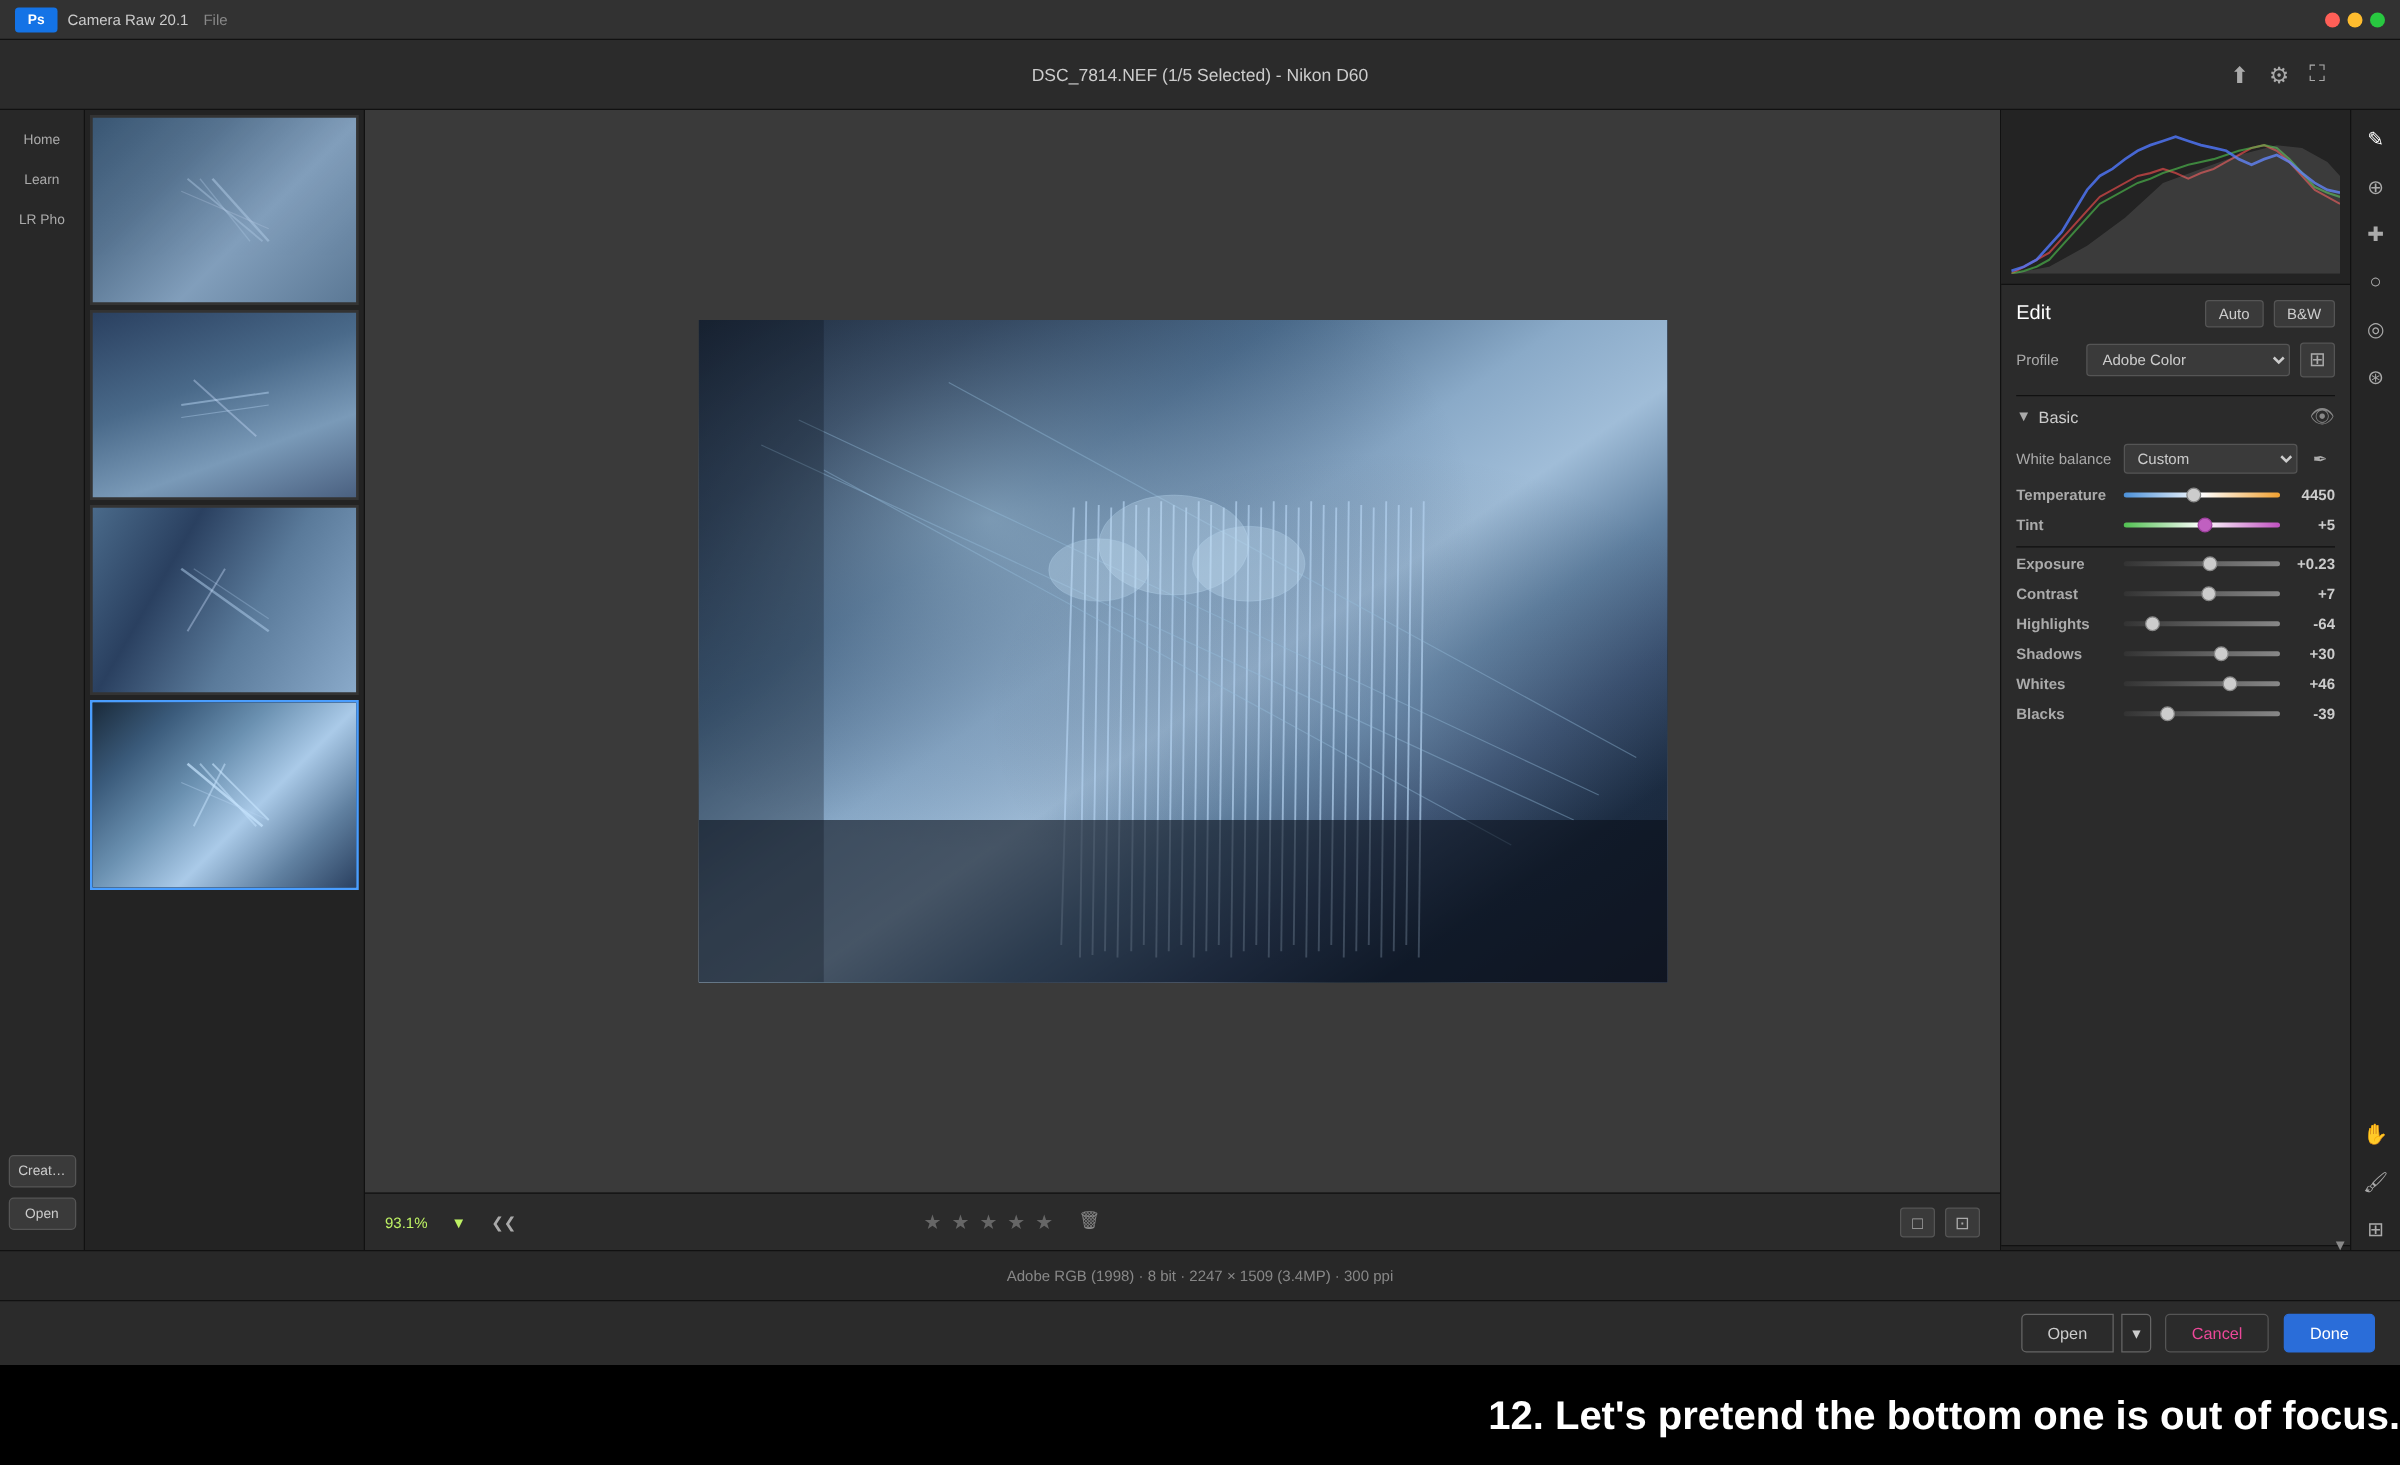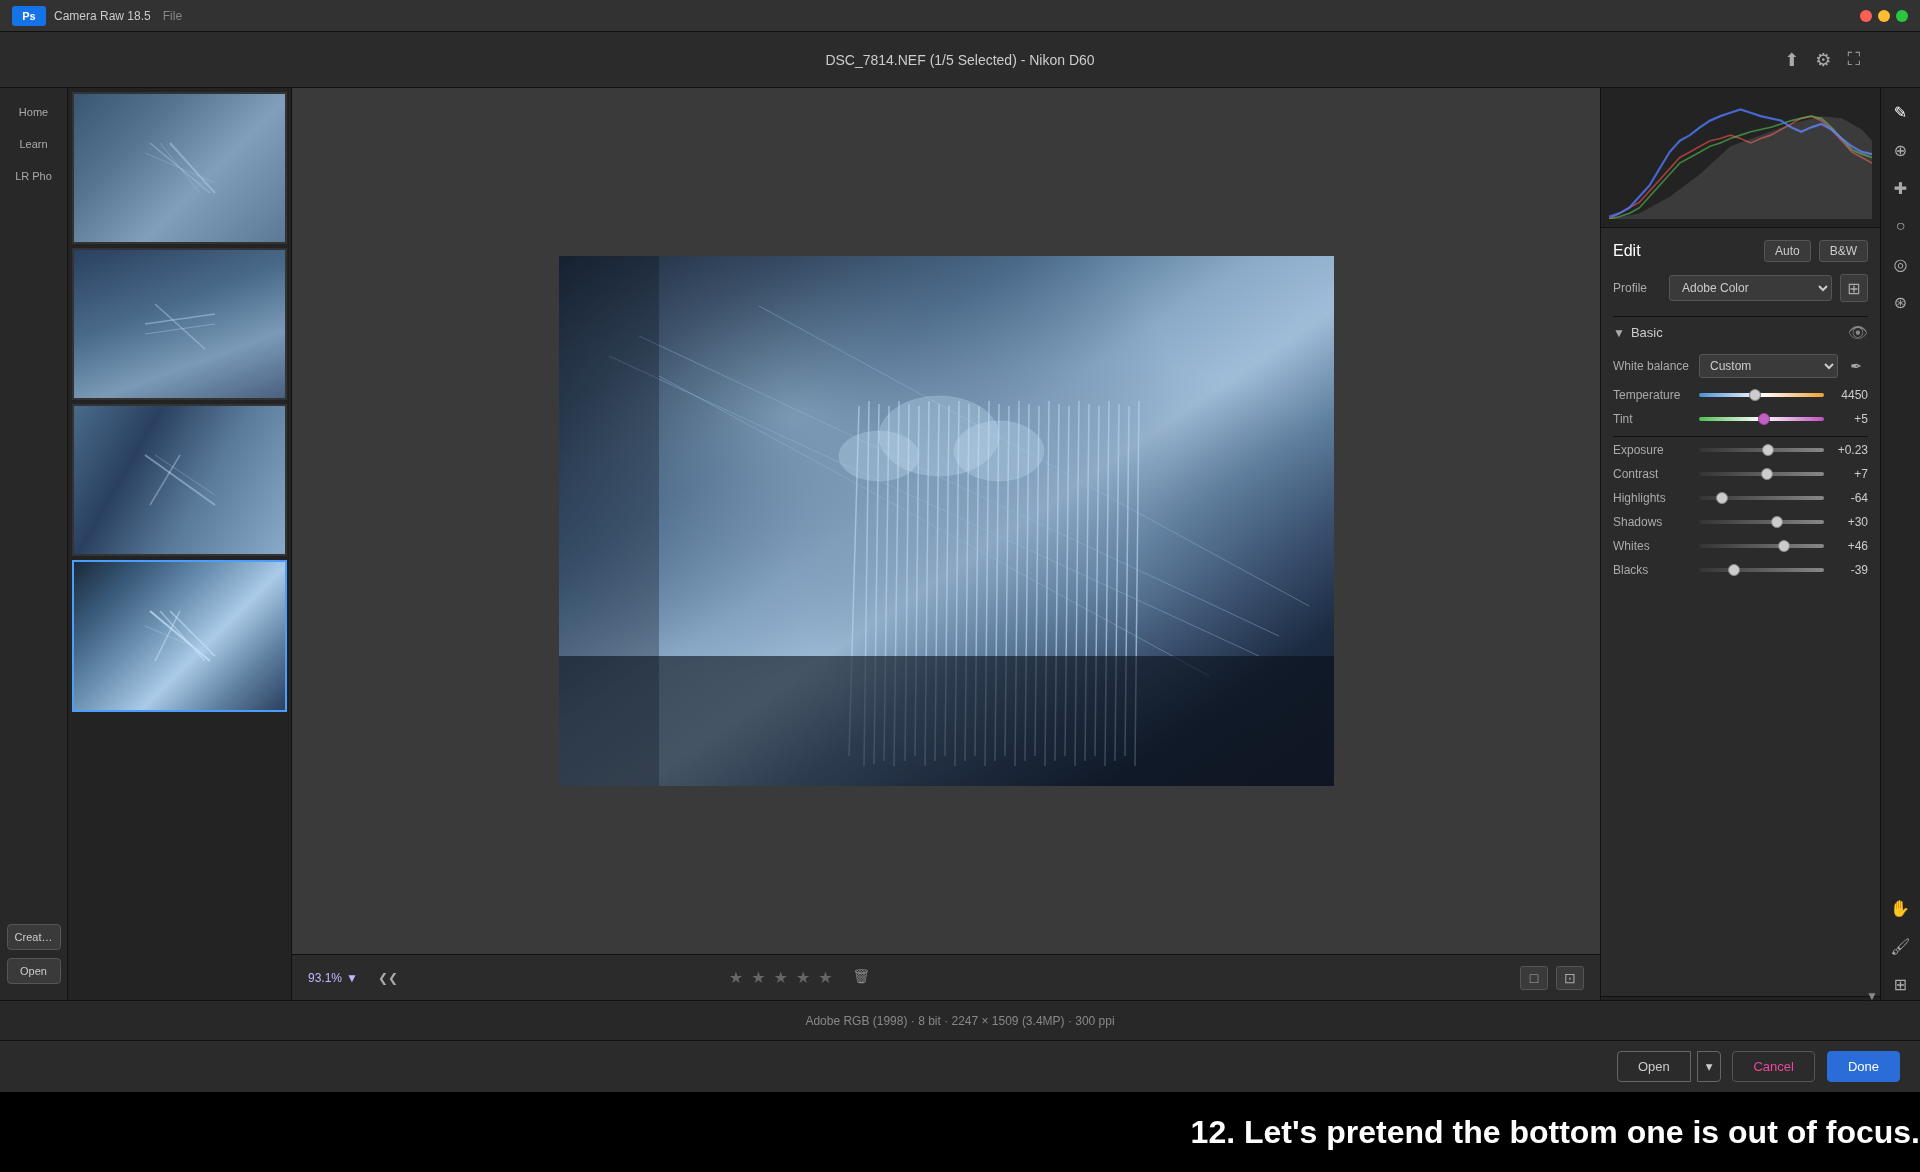--- a/index.html
+++ b/index.html
@@ -174,22 +174,22 @@
     #canvas-bottom {
       height: 46px;
       background: #2b2b2b;
       display: flex;
       align-items: center;
       padding: 0 16px;
       border-top: 1px solid #111;
       gap: 12px;
     }
     .zoom-control {
-      display: flex; align-items: center; gap: 4px;
-      font-size: 12px; color: #c4b5fd; cursor: pointer;
+      display: flex; align-items: center; gap: 19px;
+      font-size: 12px; color: #bef264; cursor: pointer;
     }
     .star-rating {
       display: flex; gap: 8px; margin: 0 auto;
     }
     .star { color: #666; font-size: 16px; cursor: pointer; }
     .canvas-tools-right {
       display: flex; gap: 8px; margin-left: auto; align-items: center;
     }
     .canvas-tool-btn {
       width: 28px; height: 24px;
@@ -297,20 +297,21 @@
     .section-header {
       display: flex; align-items: center; gap: 6px; margin-bottom: 12px;
     }
     .section-toggle { color: #aaa; cursor: pointer; font-size: 12px; }
     .section-name { font-size: 13px; color: #ccc; font-weight: 500; }
     .section-eye { margin-left: auto; color: #888; cursor: pointer; }
 
     .slider-row {
       display: flex; align-items: center; margin-bottom: 10px;
       gap: 6px;
+      font-weight: bold;
     }
     .slider-label { font-size: 12px; color: #aaa; width: 80px; flex-shrink: 0; }
     .slider-track {
       flex: 1;
       height: 4px;
       border-radius: 2px;
       position: relative;
       cursor: pointer;
     }
     .slider-thumb {
@@ -447,21 +448,21 @@
 
     .wb-row {
       display: flex; align-items: center; margin-bottom: 10px; gap: 6px;
     }
   </style>
 </head>
 <body>
 
 <div id="titlebar">
   <div class="app-icon">Ps</div>
-  <span class="title-text">Camera Raw 18.5</span>
+  <span class="title-text">Camera Raw 20.1</span>
   <span style="margin-left:12px; font-size:12px; color:#888;">File</span>
   <div class="window-controls">
     <div class="win-btn close"></div>
     <div class="win-btn min"></div>
     <div class="win-btn max"></div>
   </div>
 </div>
 
 <div id="topbar">
   <span class="file-title">DSC_7814.NEF (1/5 Selected)  -  Nikon D60</span>

